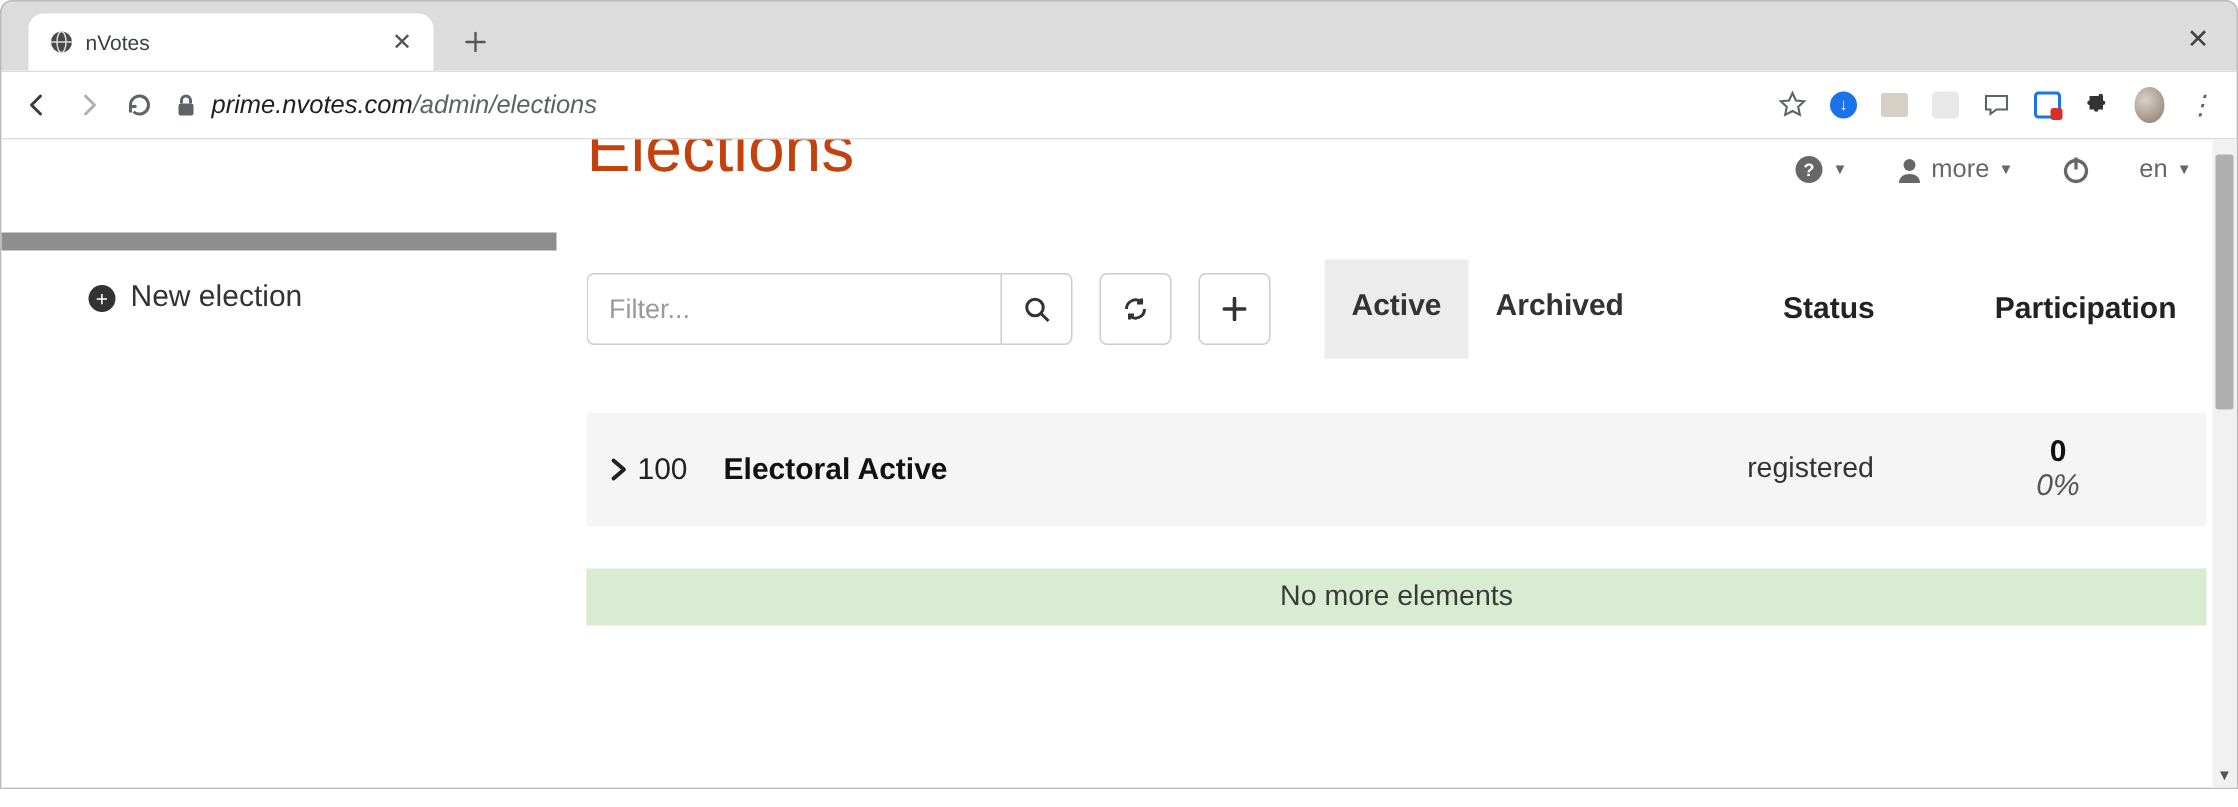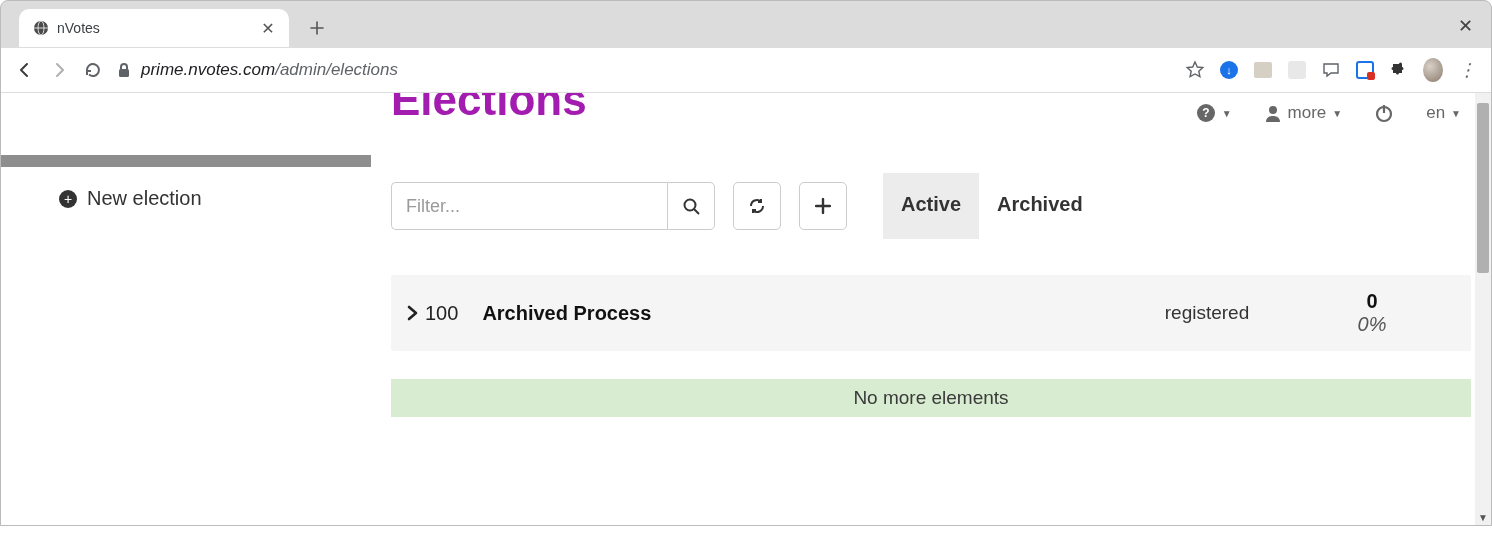--- a/index.html
+++ b/index.html
@@ -45,21 +45,21 @@
   .caret-sm { font-size:10px; }
 
   .sidebar { width: 370px; padding-top: 62px; }
   .sidebar-stripe { height: 12px; background: #8e8e8e; }
   .sidebar-item { display:flex; align-items:center; gap:10px; padding: 20px 0 0 58px; font-size: 20px; color:#333; }
   .plus-circle { width:18px;height:18px;border-radius:50%;background:#333;color:#fff;display:flex;align-items:center;justify-content:center;font-size:14px;line-height:1; }
 
   .main { flex: 1; padding: 0 20px 0 20px; position:relative; }
   
   .title-wrap { height: 62px; overflow:hidden; position:relative; margin-bottom:18px; }
-  .title-wrap h1 { position:absolute; top:-18px; font-size: 44px; font-weight:700; color:#a21caf; }
+  .title-wrap h1 { position:absolute; top:-18px; font-size: 44px; font-weight:400; color:#c2410c; }
 
   .toolbar-row { display:flex; align-items:center; gap: 18px; margin-bottom: 36px; }
   .filter-group { display:flex; }
   .filter-input { width: 276px; height: 48px; border: 1px solid #ccc; border-right:none; border-radius: 5px 0 0 5px; padding: 0 14px; font-size: 18px; color:#333; }
   .filter-input::placeholder { color:#9a9a9a; }
   .filter-btn { width: 48px; height:48px; border:1px solid #ccc; border-radius: 0 5px 5px 0; background:#fff; display:flex;align-items:center;justify-content:center; font-size:17px; color:#333; }
   .icon-btn { width: 48px; height:48px; border:1px solid #ccc; border-radius:5px; background:#fff; display:flex;align-items:center;justify-content:center; font-size:18px; color:#333; }
   .tabs-group { display:flex; margin-left: 18px; }
   .tab-btn { padding: 20px 18px; font-size:20px; font-weight:700; color:#333; border-bottom: 3px solid transparent; text-align: right; }
   .tab-btn.active { background:#ececec; }
@@ -226,30 +226,34 @@
         </button>
         <button class="icon-btn">
           <svg width="16" height="16" viewBox="0 0 16 16">
               <path d="M8 1v14M1 8h14" stroke="#333" stroke-width="2.4" stroke-linecap="round"></path>
             </svg>
         </button>
         <div class="tabs-group">
           <div class="tab-btn active">Active</div>
           <div class="tab-btn inactive">Archived</div>
         </div>
+        <div class="col-headers">
+          <span>Status</span>
+          <span>Participation</span>
+        </div>
       </div>
 
       <div class="election-row">
         <span class="row-chevron">
           <svg width="14" height="18" viewBox="0 0 14 18">
               <path d="M4 3l7 6-7 6" fill="none" stroke="#222" stroke-width="2.6" stroke-linecap="round" stroke-linejoin="round"></path>
             </svg>
         </span>
         <span class="row-id">100</span>
-        <span class="row-name">Archived Process</span>
+        <span class="row-name">Electoral Active</span>
         <span class="row-status">registered</span>
         <div class="row-part">
           <div class="count">0</div>
           <div class="pct">0%</div>
         </div>
       </div>
 
       <div class="no-more">No more elements</div>
     </div>
 

